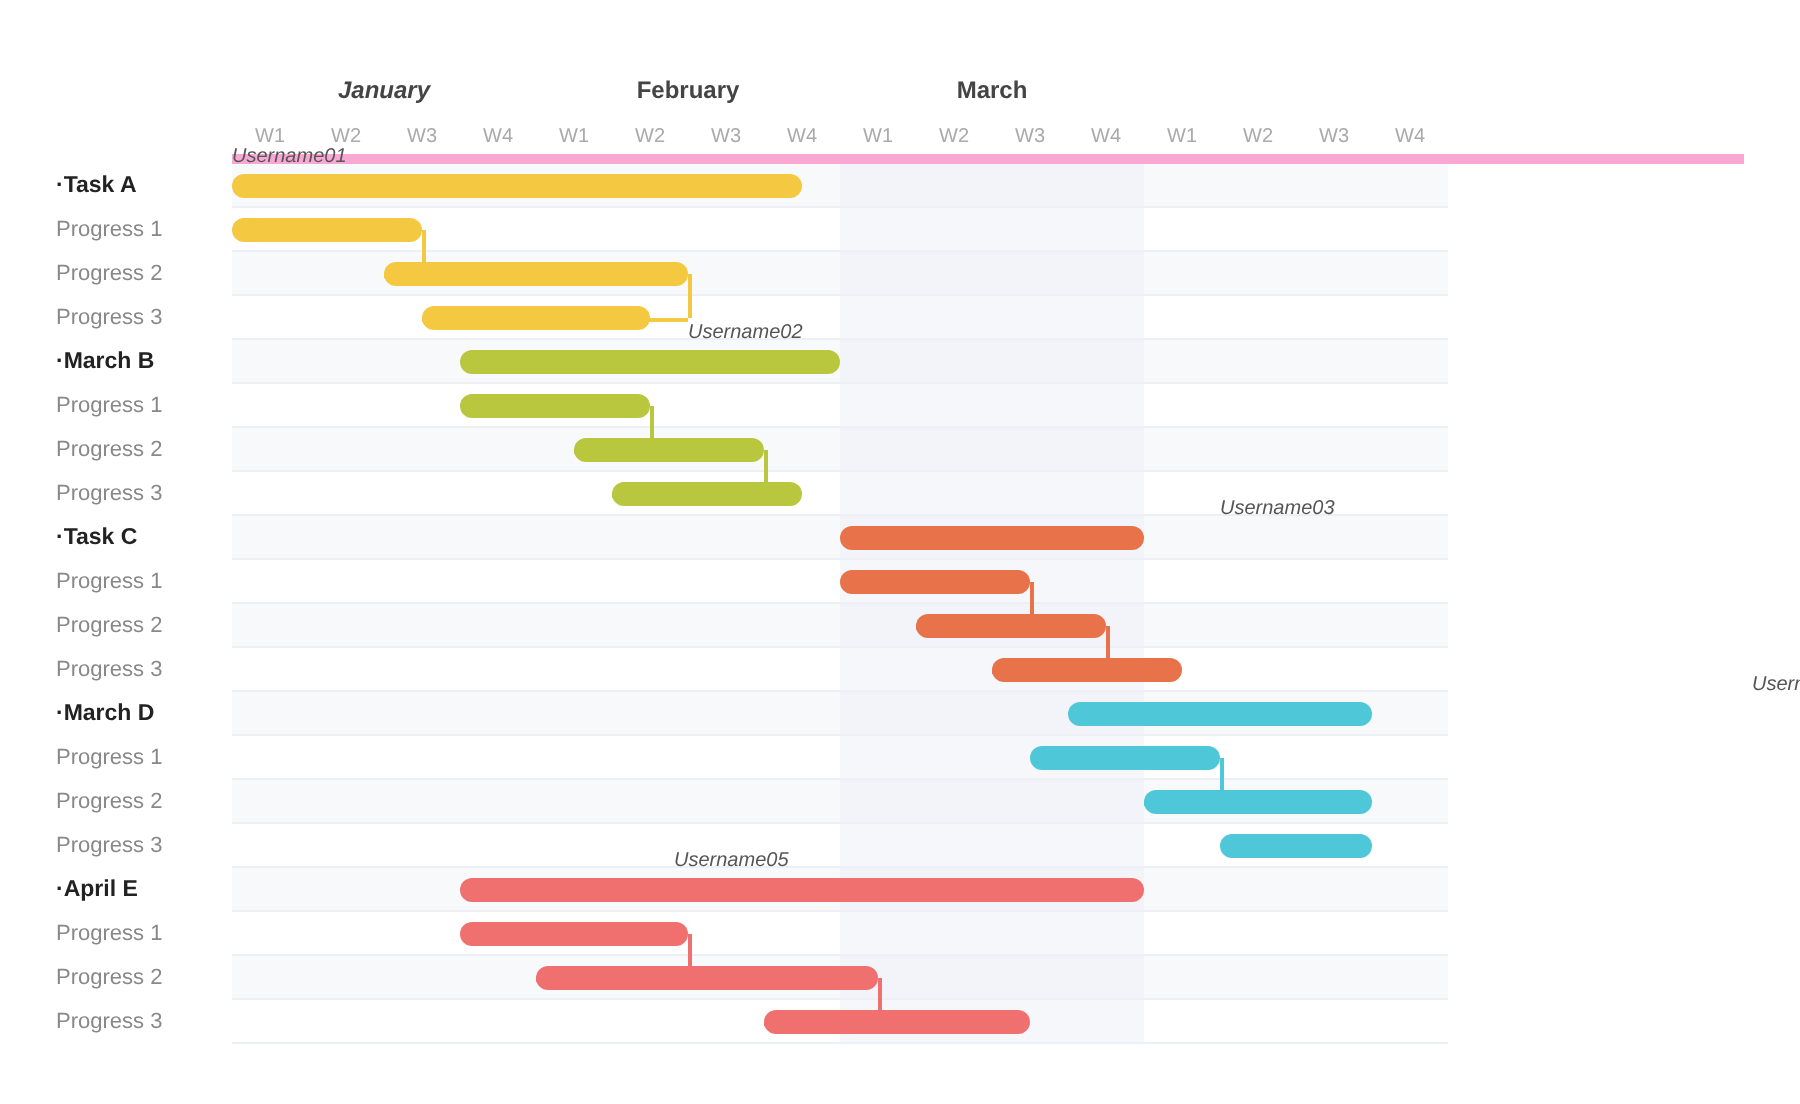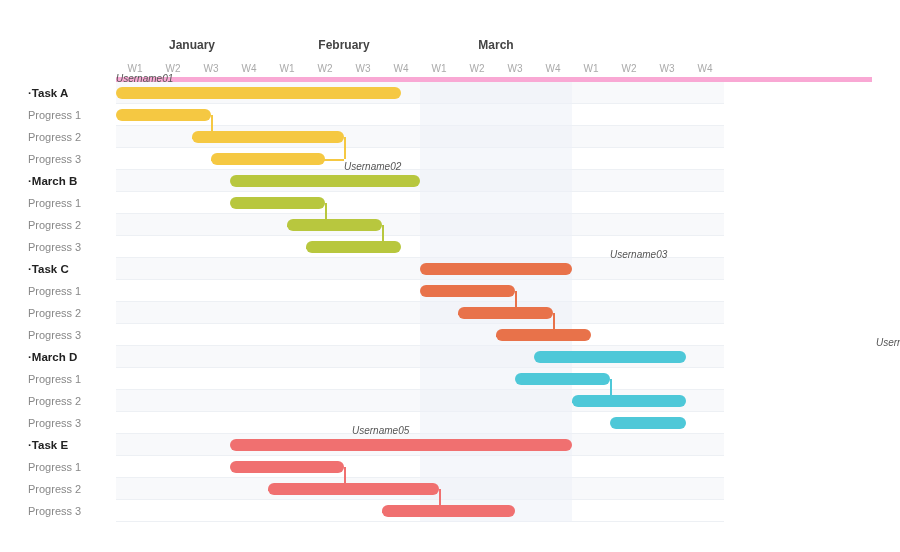--- a/index.html
+++ b/index.html
@@ -160,30 +160,30 @@
         <div class="label-row">Progress 2</div>
         <div class="label-row">Progress 3</div>
         <div class="label-row task">·Task C</div>
         <div class="label-row">Progress 1</div>
         <div class="label-row">Progress 2</div>
         <div class="label-row">Progress 3</div>
         <div class="label-row task">·March D</div>
         <div class="label-row">Progress 1</div>
         <div class="label-row">Progress 2</div>
         <div class="label-row">Progress 3</div>
-        <div class="label-row task">·Task E</div>
+        <div class="label-row task">·April E</div>
         <div class="label-row">Progress 1</div>
         <div class="label-row">Progress 2</div>
         <div class="label-row">Progress 3</div>
       </div>
 
     <div class="grid-area" id="grid-area">
 
       <div class="header-months" id="header-months">
-          <div class="month-block" style="width: 152px;">
+          <div class="month-block" style="width: 152px; font-style: italic;">
             <div class="month-label">January</div>
           </div>
           <div class="month-block" style="width: 152px;">
             <div class="month-label">February</div>
           </div>
           <div class="month-block" style="width: 152px;">
             <div class="month-label">March</div>
           </div>
           <div class="month-block" style="width: 152px; margin-top: 44px;">
             <div class="month-label">April</div>
@@ -244,21 +244,21 @@
           <div class="bar-label" style="left: 494px; top: 178px;">Username03</div>
           <div class="bar" style="left: 304px; width: 95px; background-color: rgb(232, 114, 74); top: 203px; transform: none;"></div>
           <div class="bar" style="left: 342px; width: 95px; background-color: rgb(232, 114, 74); top: 225px; transform: none;"></div>
           <div class="bar" style="left: 380px; width: 95px; background-color: rgb(232, 114, 74); top: 247px; transform: none;"></div>
           <div class="bar" style="left: 418px; width: 152px; background-color: rgb(78, 200, 216); top: 269px; transform: none;"></div>
           <div class="bar-label" style="left: 760px; top: 266px;">Username04</div>
           <div class="bar" style="left: 399px; width: 95px; background-color: rgb(78, 200, 216); top: 291px; transform: none;"></div>
           <div class="bar" style="left: 456px; width: 114px; background-color: rgb(78, 200, 216); top: 313px; transform: none;"></div>
           <div class="bar" style="left: 494px; width: 76px; background-color: rgb(78, 200, 216); top: 335px; transform: none;"></div>
           <div class="bar" style="left: 114px; width: 342px; background-color: rgb(240, 112, 112); top: 357px; transform: none;"></div>
-          <div class="bar-label" style="left: 236px; top: 354px;">Username05</div>
+          <div class="bar-label" style="left: 221px; top: 354px;">Username05</div>
           <div class="bar" style="left: 114px; width: 114px; background-color: rgb(240, 112, 112); top: 379px; transform: none;"></div>
           <div class="bar" style="left: 152px; width: 171px; background-color: rgb(240, 112, 112); top: 401px; transform: none;"></div>
           <div class="bar" style="left: 266px; width: 133px; background-color: rgb(240, 112, 112); top: 423px; transform: none;"></div>
           <div style="position: absolute; left: 95px; top: 33px; width: 1.5px; height: 22px; background-color: rgb(245, 200, 66);"></div>
           <div style="position: absolute; left: 76px; top: 55px; width: 19px; height: 1.5px; background-color: rgb(245, 200, 66);"></div>
           <div style="position: absolute; left: 228px; top: 55px; width: 1.5px; height: 22px; background-color: rgb(245, 200, 66);"></div>
           <div style="position: absolute; left: 95px; top: 77px; width: 133px; height: 1.5px; background-color: rgb(245, 200, 66);"></div>
           <div style="position: absolute; left: 209px; top: 121px; width: 1.5px; height: 22px; background-color: rgb(184, 199, 62);"></div>
           <div style="position: absolute; left: 171px; top: 143px; width: 38px; height: 1.5px; background-color: rgb(184, 199, 62);"></div>
           <div style="position: absolute; left: 266px; top: 143px; width: 1.5px; height: 22px; background-color: rgb(184, 199, 62);"></div>

